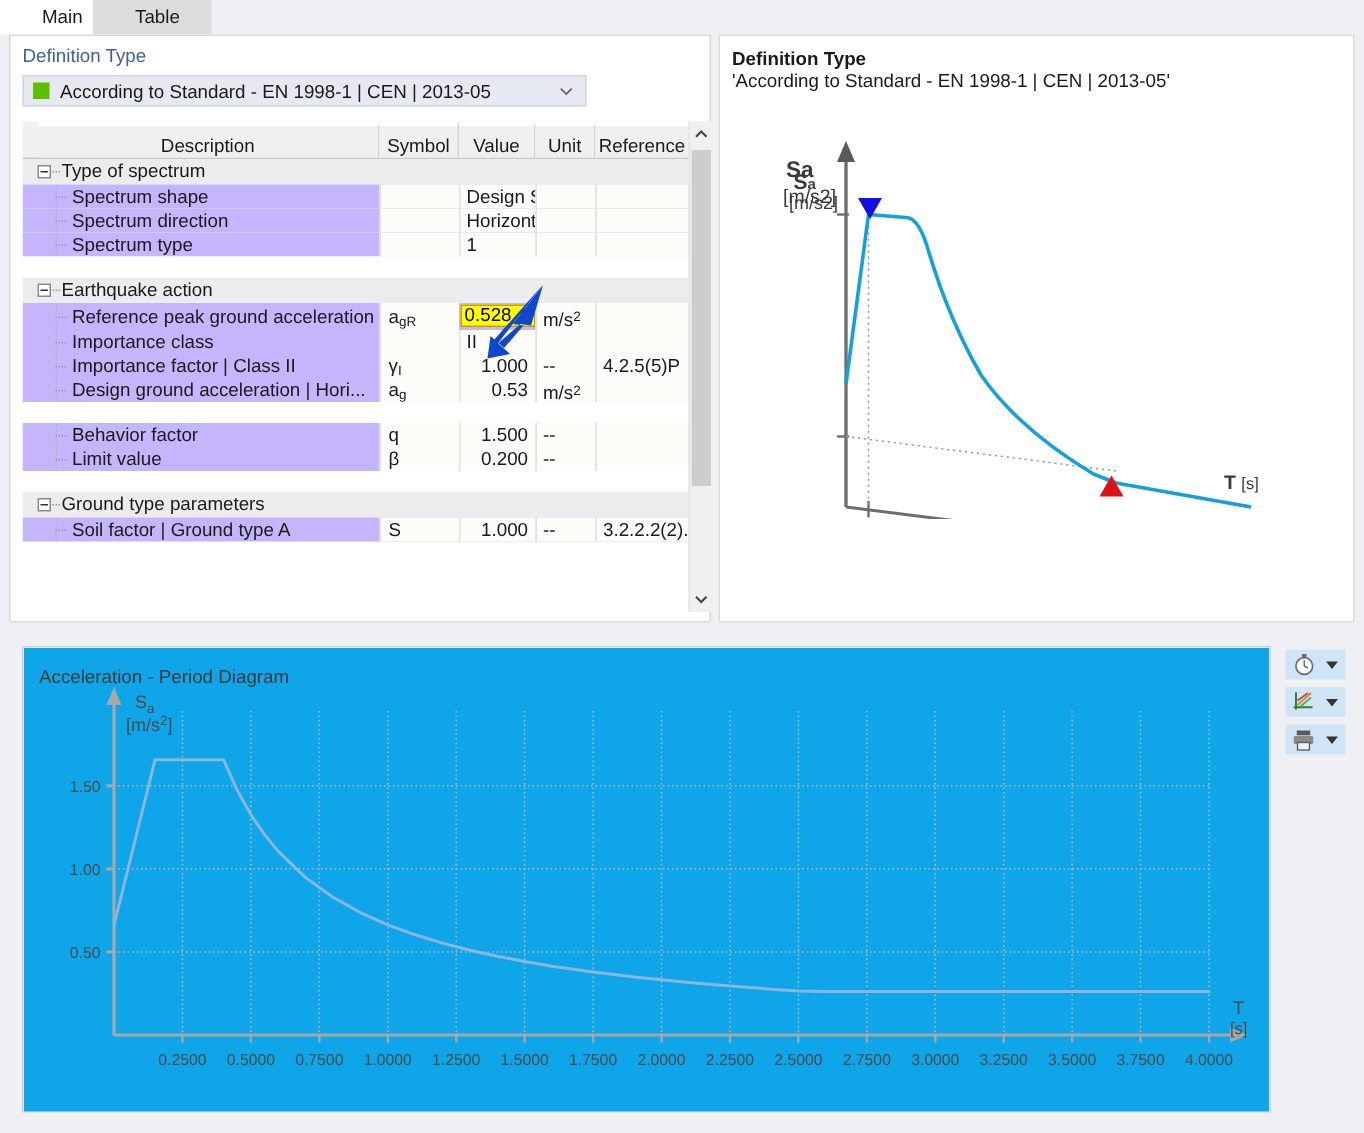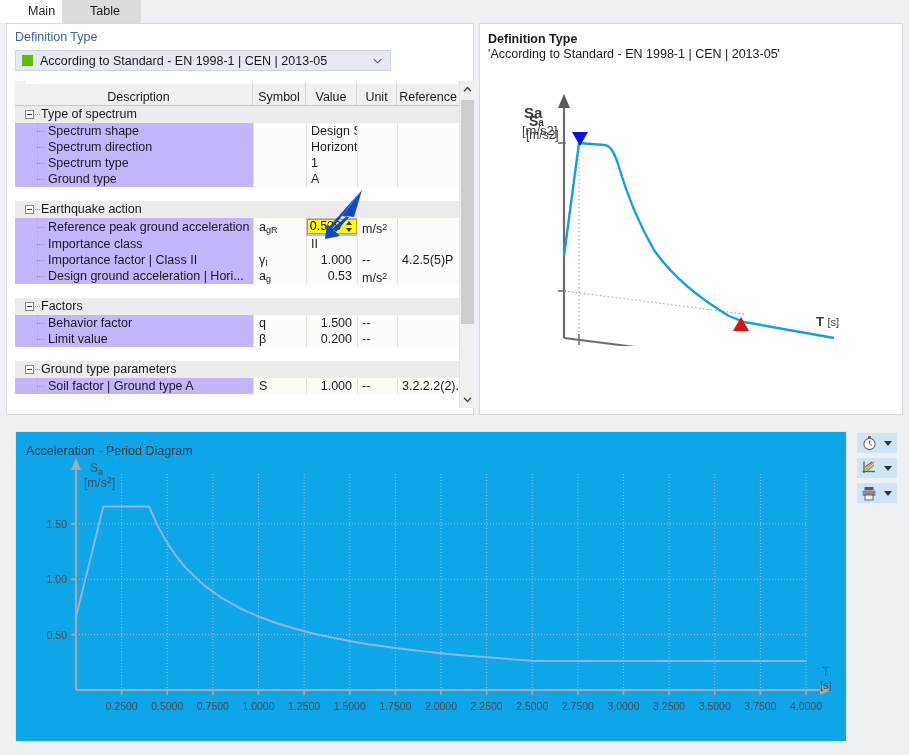--- a/index.html
+++ b/index.html
@@ -243,29 +243,20 @@
       <div class="row data">
         <span class="tree-vert"></span>
           <span class="tree-tick"></span>
         <span class="c c-desc">Spectrum type</span>
         <span class="c c-sym"></span>
         <span class="c c-val">1</span>
         <span class="c c-unit"></span>
         <span class="c c-ref"></span>
       </div>
 
-      <div class="row data">
-        <span class="tree-vert"></span>
-          <span class="tree-tick"></span>
-        <span class="c c-desc">Ground type</span>
-        <span class="c c-sym"></span>
-        <span class="c c-val">A</span>
-        <span class="c c-unit"></span>
-        <span class="c c-ref"></span>
-      </div>
 
       <div class="row spacer"></div>
 
       <div class="row group">
         <span class="grp-box"></span>
         <span class="grp-dash"></span>
         <span class="c c-desc">Earthquake action</span>
       </div>
 
       <div class="row data" style="height:18px;">
@@ -306,25 +297,20 @@
           <span class="tree-tick"></span>
         <span class="c c-desc">Design ground acceleration | Hori...</span>
         <span class="c c-sym">a<span class="sub">g</span></span>
         <span class="c c-val num">0.53</span>
         <span class="c c-unit">m/s<span class="sup">2</span></span>
         <span class="c c-ref"></span>
       </div>
 
       <div class="row spacer"></div>
 
-      <div class="row group">
-        <span class="grp-box"></span>
-        <span class="grp-dash"></span>
-        <span class="c c-desc">Factors</span>
-      </div>
 
       <div class="row data">
         <span class="tree-vert"></span>
           <span class="tree-tick"></span>
         <span class="c c-desc">Behavior factor</span>
         <span class="c c-sym">q</span>
         <span class="c c-val num">1.500</span>
         <span class="c c-unit">--</span>
         <span class="c c-ref"></span>
       </div>

